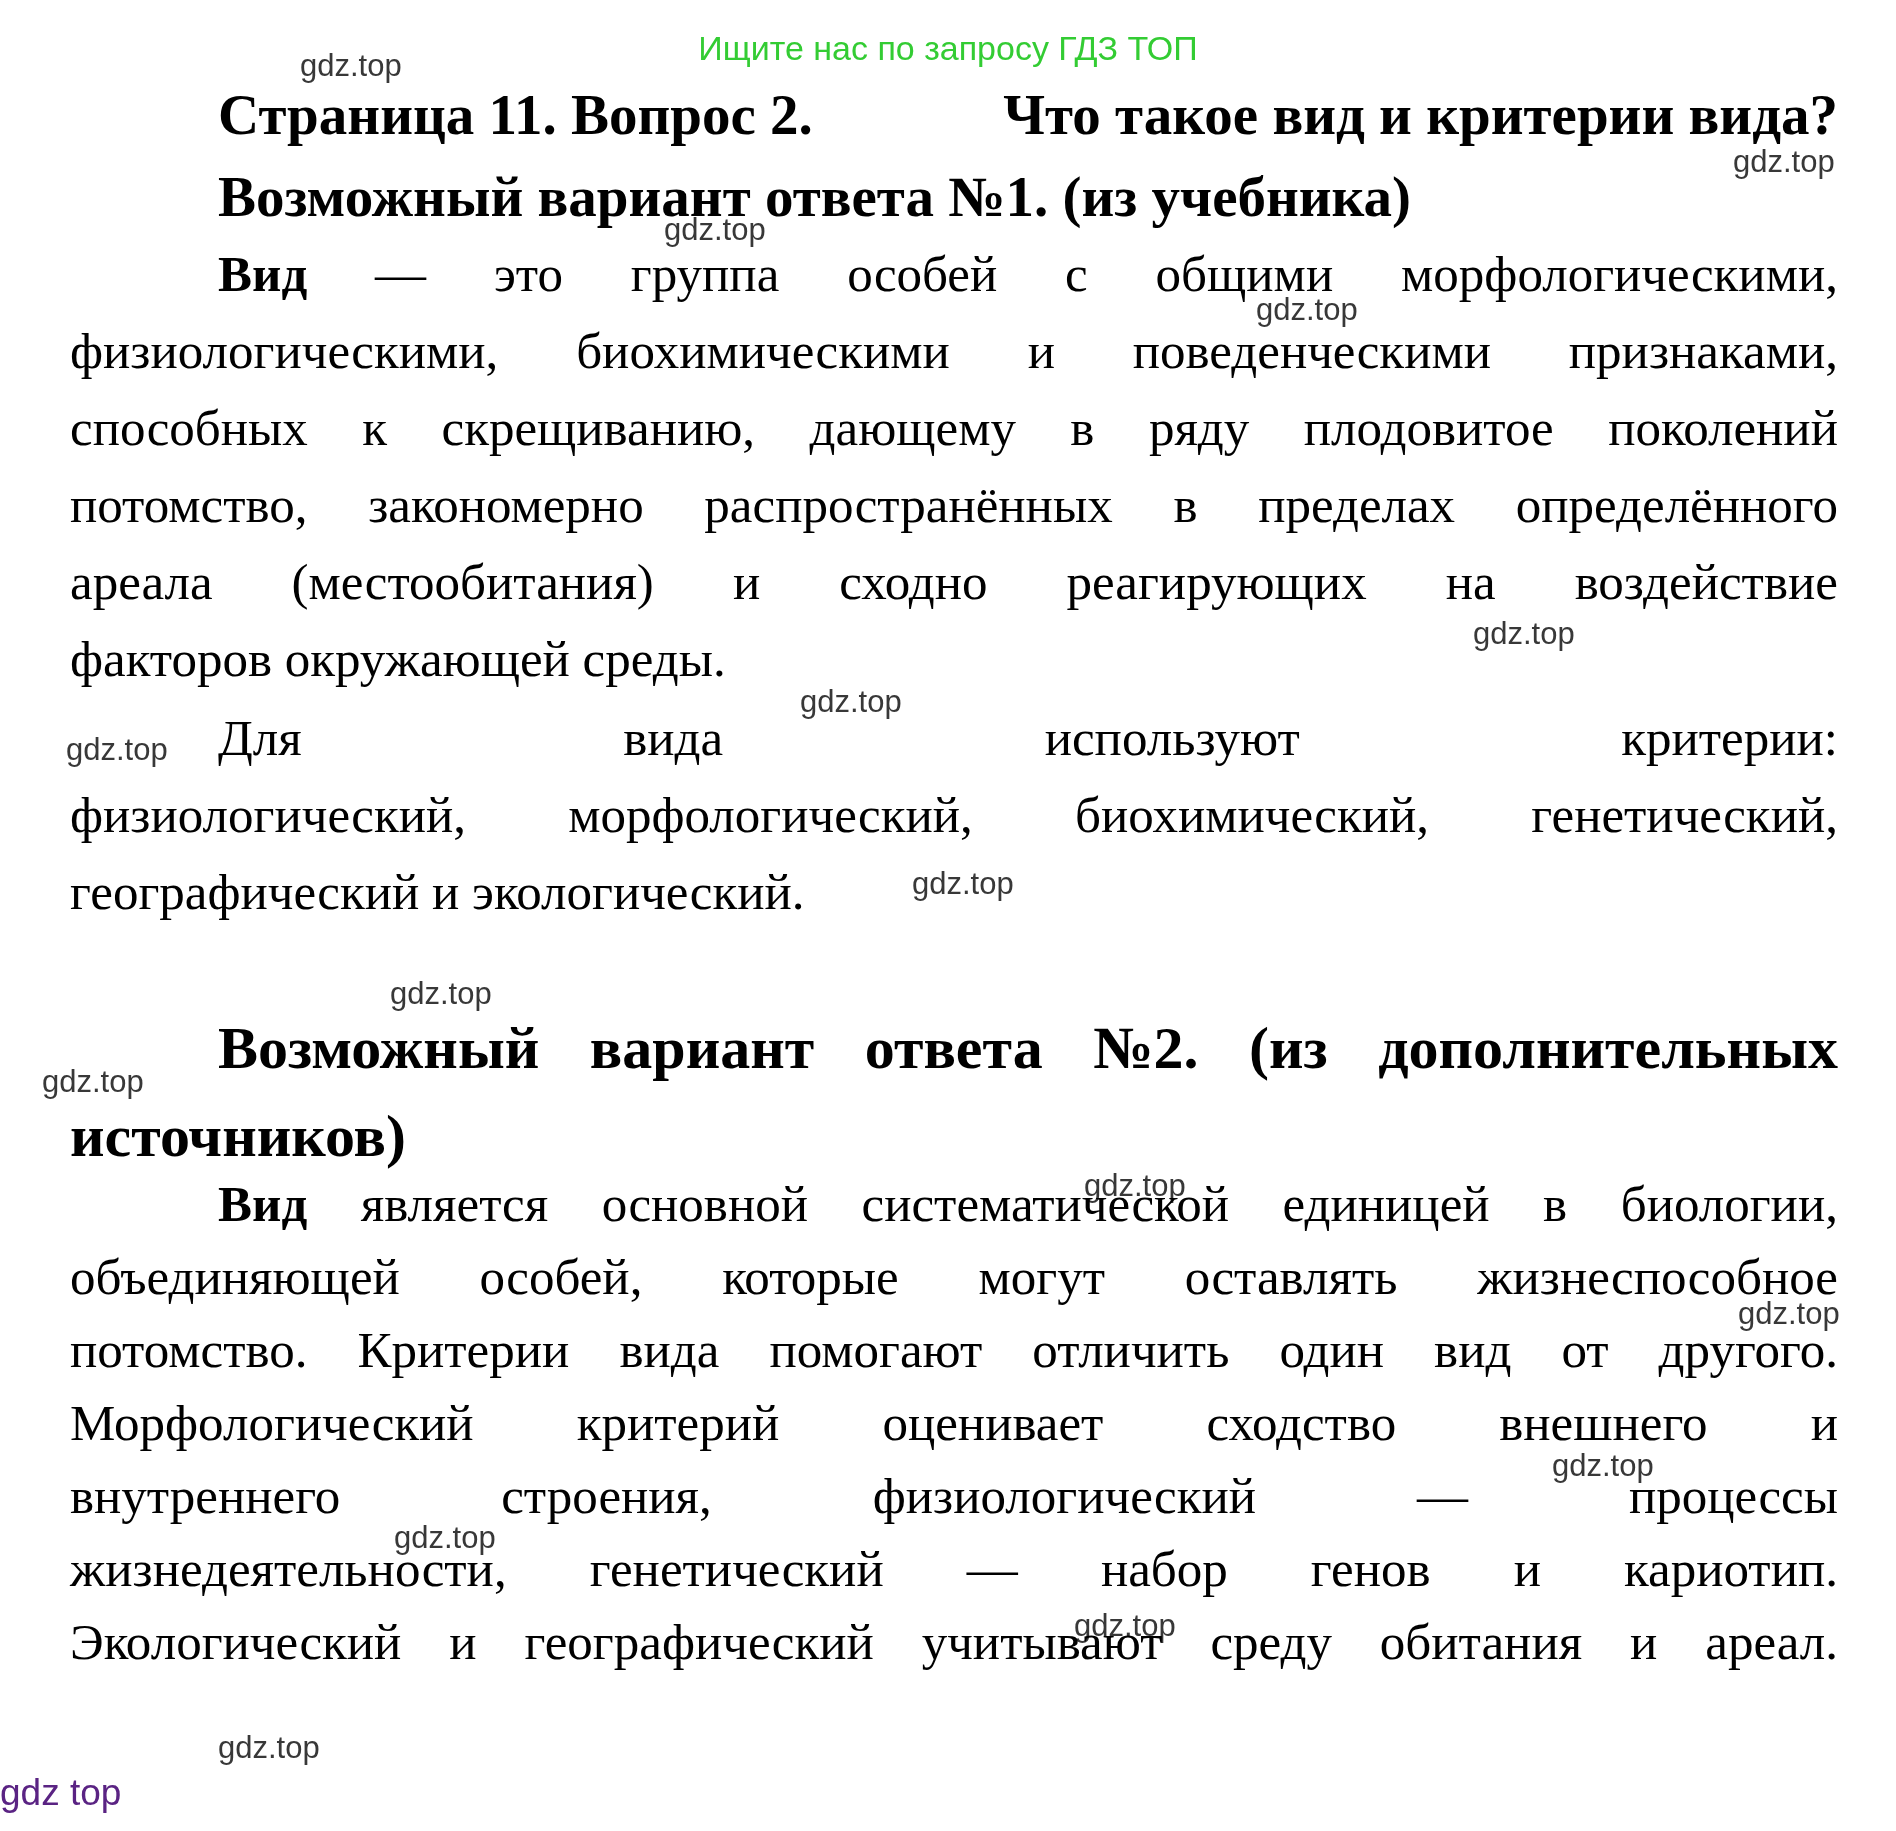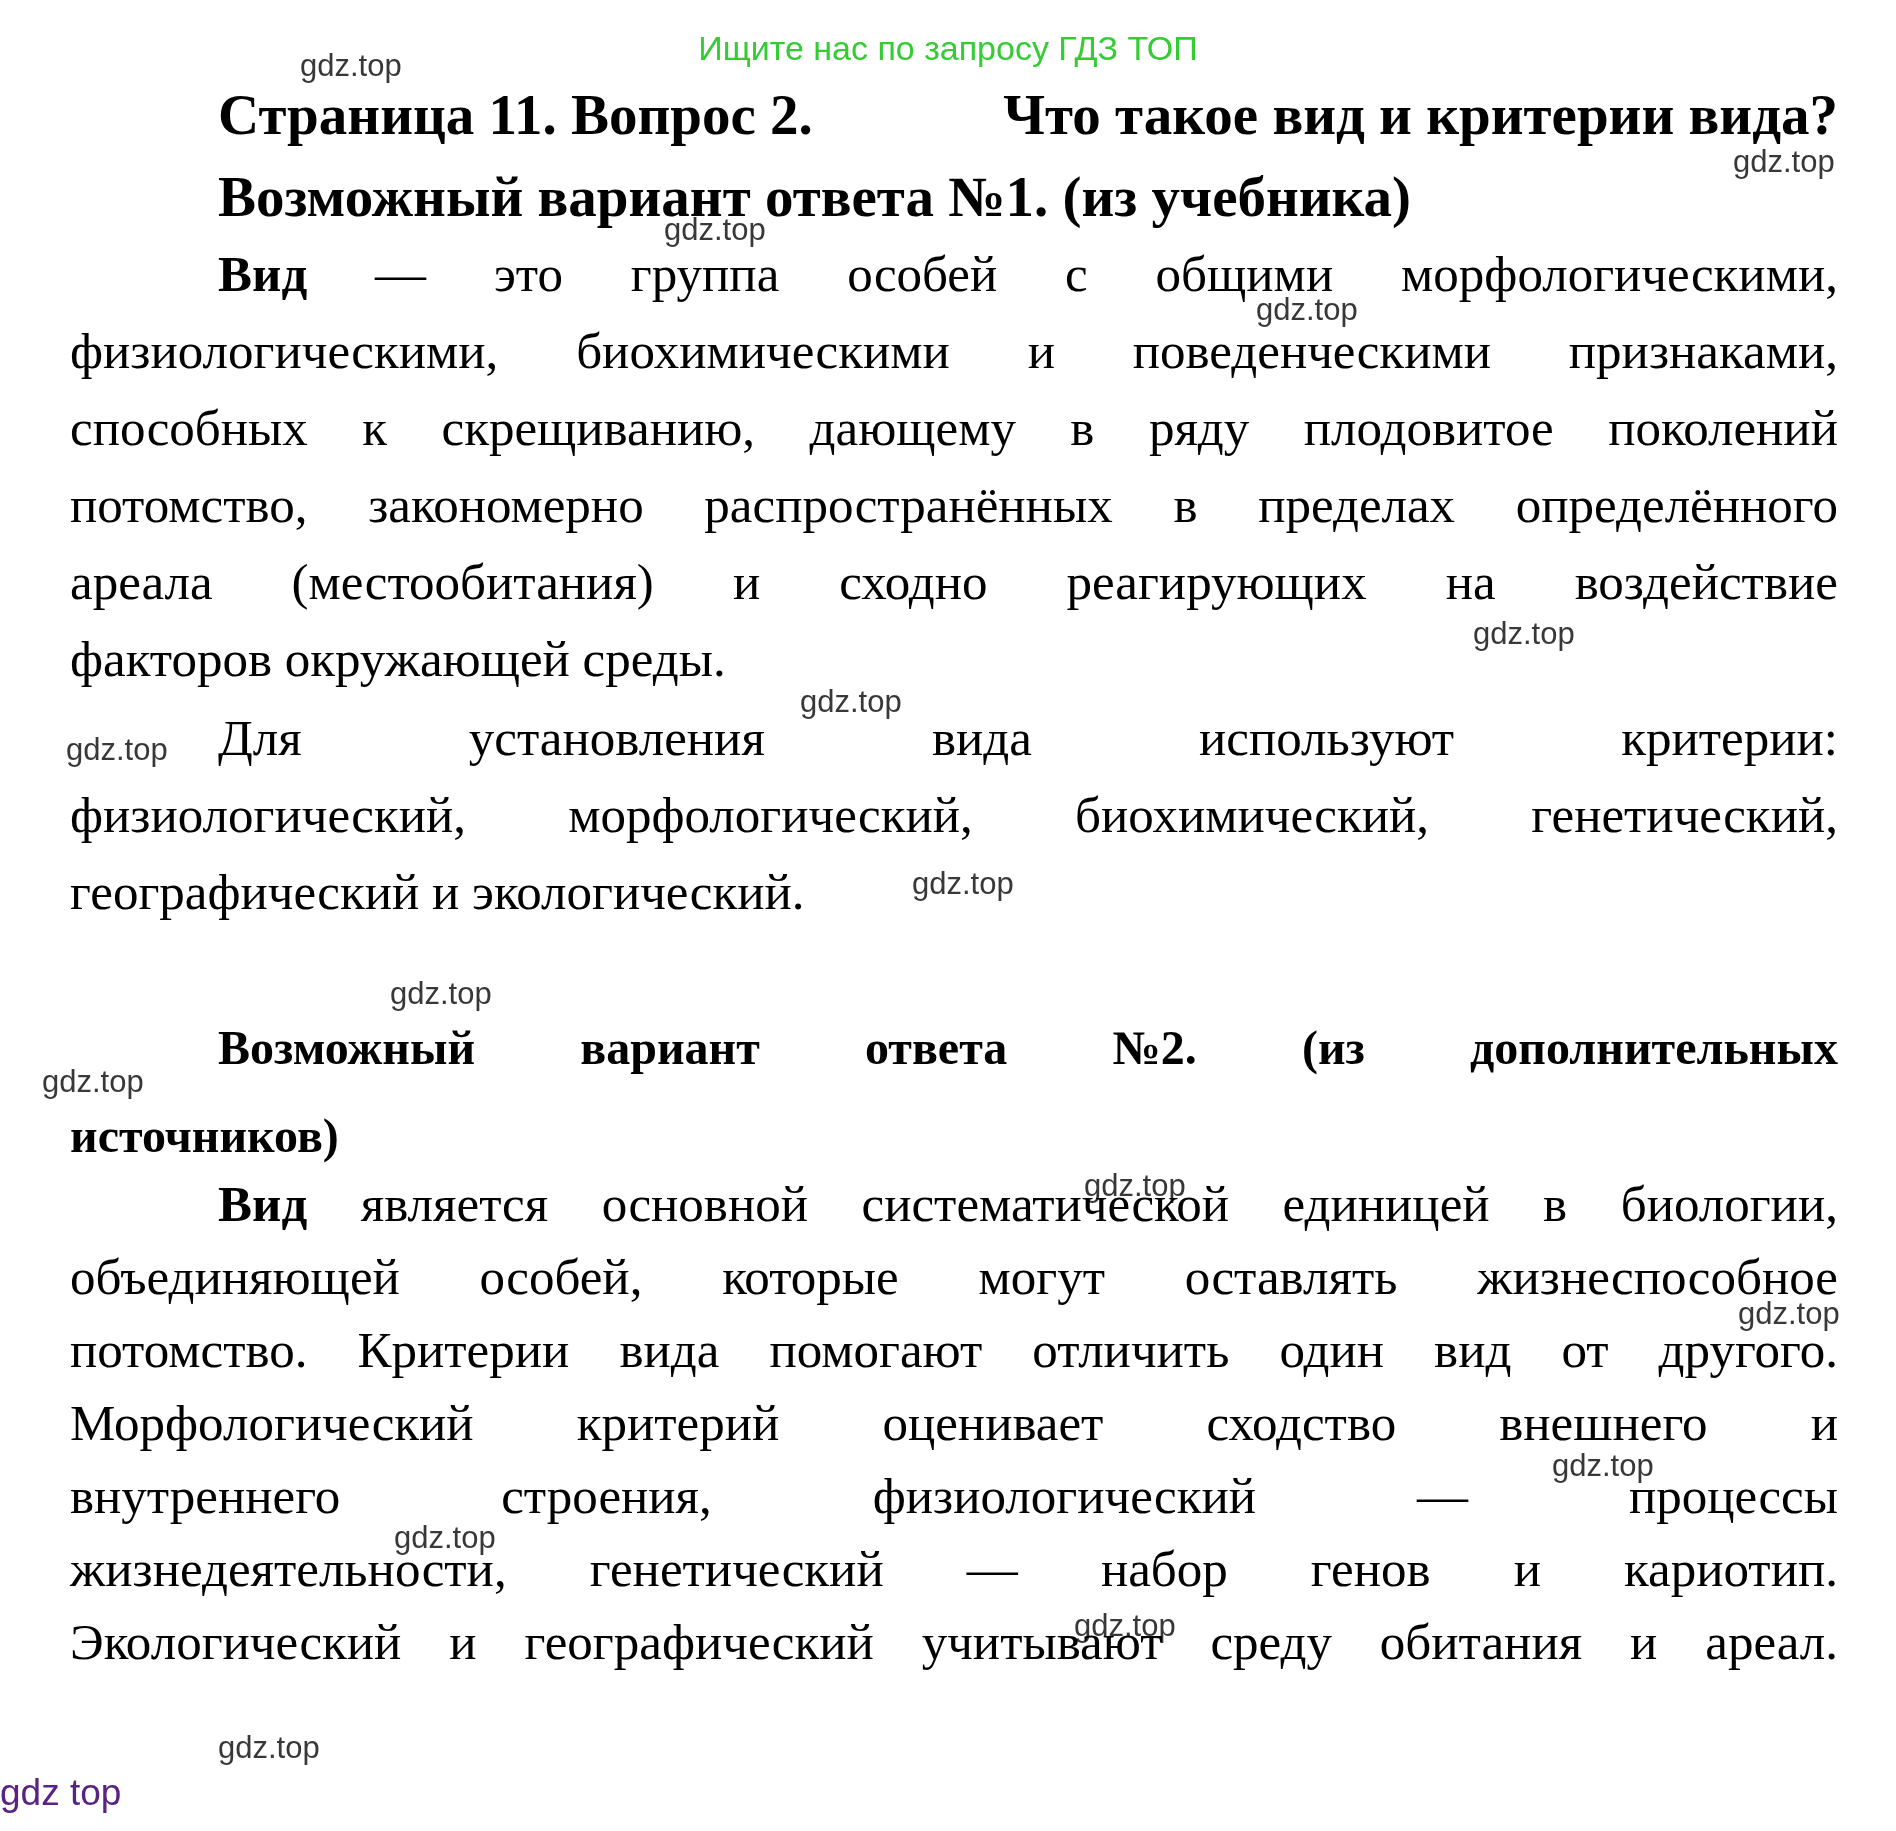--- a/index.html
+++ b/index.html
@@ -14,21 +14,21 @@
   .line{white-space:nowrap;}
   .jline{display:flex;justify-content:space-between;}
   .line span.b{font-weight:700;}
   .line span.ind{padding-left:148px;}
   #b-h1{top:74px;font-size:57px;font-weight:700;}
   #b-h1 .line{height:82px;line-height:82px;}
   #b-p1{top:236px;font-size:51px;}
   #b-p1 .line{height:77px;line-height:77px;}
   #b-p2{top:700px;font-size:51px;}
   #b-p2 .line{height:77px;line-height:77px;}
-  #b-h2{top:1004px;font-size:48px;font-weight:700;}
+  #b-h2{top:1004px;font-size:60px;font-weight:700;}
   #b-h2 .line{height:88px;line-height:88px;}
   #b-p3{top:1168px;font-size:51px;}
   #b-p3 .line{height:73px;line-height:73px;}
   .footer{position:absolute;top:1772px;left:0;width:100%;display:flex;
           justify-content:center;gap:22px;font-family:"Liberation Sans",sans-serif;
           font-size:37px;color:var(--footer-purple,#5a2383);flex-direction:column;}
 </style>
 </head>
 <body>
 
@@ -103,21 +103,20 @@
           <span>сходно</span>
           <span>реагирующих</span>
           <span>на</span>
           <span>воздействие</span>
         </div>
         <div class="line"><span>факторов окружающей среды.</span></div>
       </div>
       <div class="block" id="b-p2">
         <div class="line jline">
           <span class="ind">Для</span>
-          <span>установления</span>
           <span>вида</span>
           <span>используют</span>
           <span>критерии:</span>
         </div>
         <div class="line jline">
           <span>физиологический,</span>
           <span>морфологический,</span>
           <span>биохимический,</span>
           <span>генетический,</span>
         </div>

